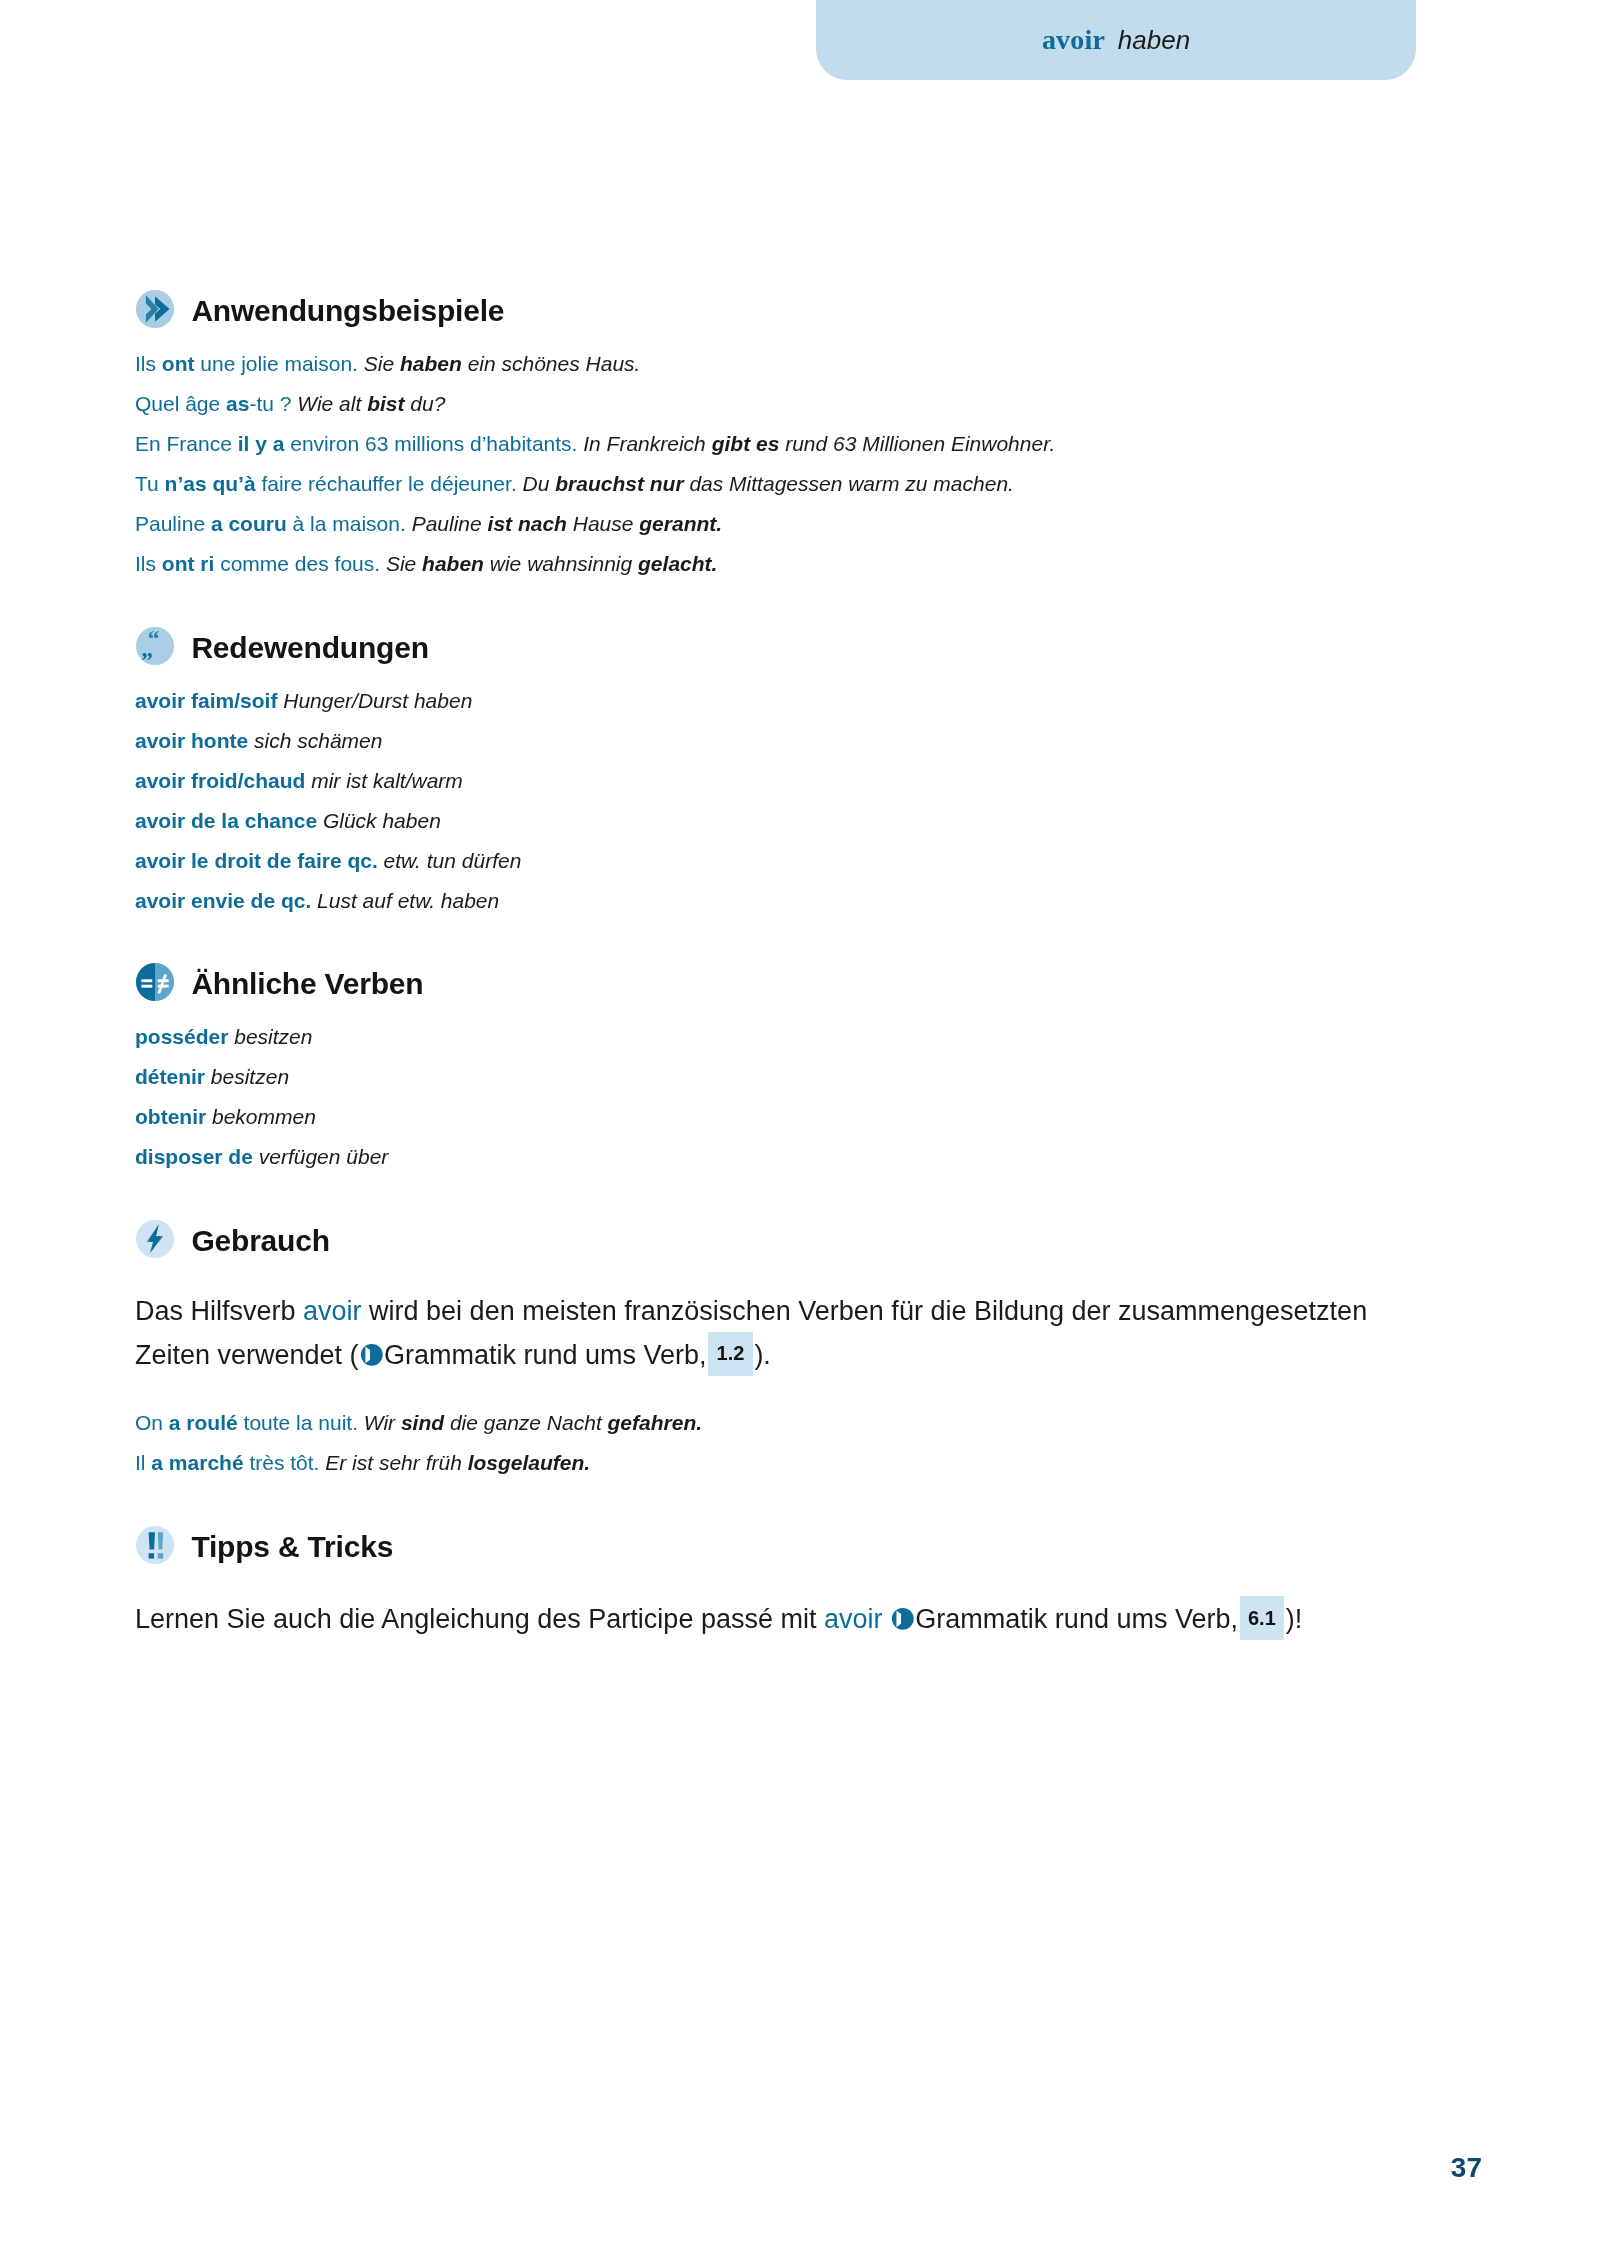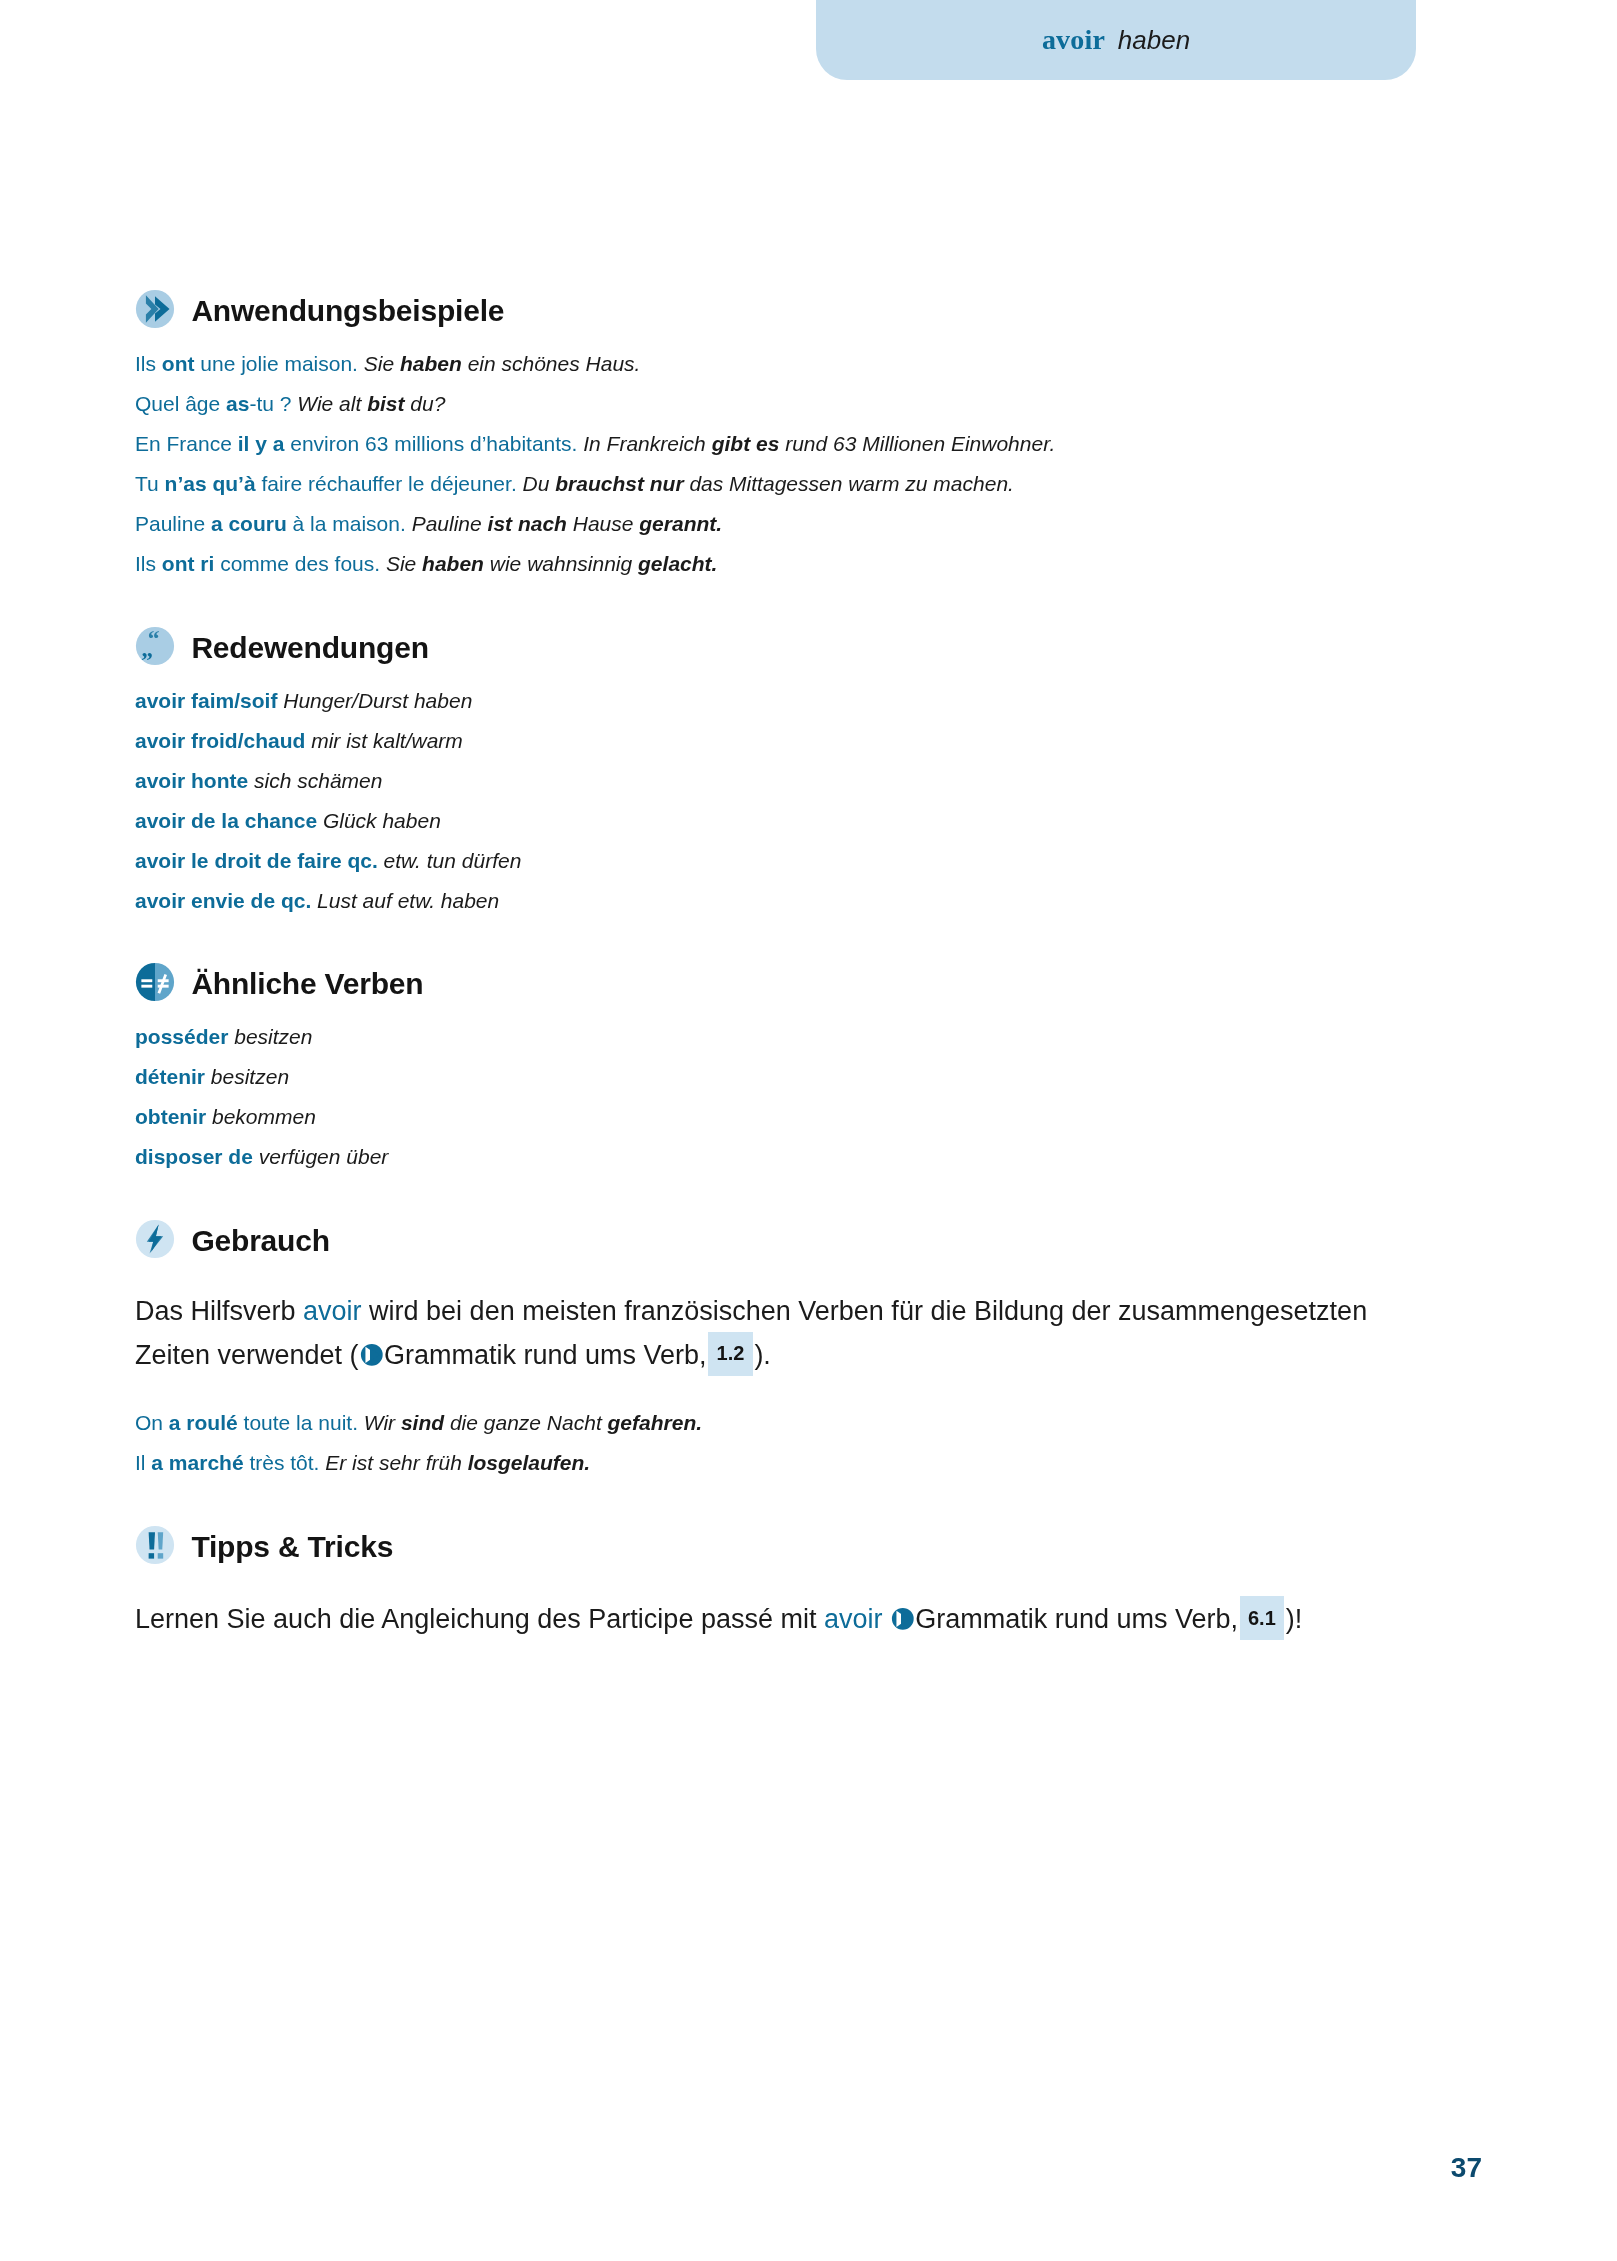--- a/index.html
+++ b/index.html
@@ -181,22 +181,22 @@
         <svg viewBox="0 0 44 44" width="40" height="40">
           <circle cx="22" cy="22" r="21" fill="#a9cde4"></circle>
           <text x="14" y="22" font-family="Liberation Serif, serif" font-size="26" font-weight="bold" fill="#2a7fa8">“</text>
           <text x="7" y="33" font-family="Liberation Serif, serif" font-size="26" font-weight="bold" fill="#0d6c99">„</text>
         </svg>
       </span>
       <span class="section-title">Redewendungen</span>
     </div>
 
     <p class="line"><span class="fr-b">avoir faim/soif</span><span class="de"> Hunger/Durst haben</span></p>
+    <p class="line"><span class="fr-b">avoir honte</span><span class="de"> sich schämen</span></p>
     <p class="line"><span class="fr-b">avoir froid/chaud</span><span class="de"> mir ist kalt/warm</span></p>
-    <p class="line"><span class="fr-b">avoir honte</span><span class="de"> sich schämen</span></p>
     <p class="line"><span class="fr-b">avoir de la chance</span><span class="de"> Glück haben</span></p>
     <p class="line"><span class="fr-b">avoir le droit de faire qc.</span><span class="de"> etw. tun dürfen</span></p>
     <p class="line"><span class="fr-b">avoir envie de qc.</span><span class="de"> Lust auf etw. haben</span></p>
   </div>
 
   <div class="gap-md"></div>
 
   <div class="section">
     <div class="section-head">
       <span class="icon-wrap">

